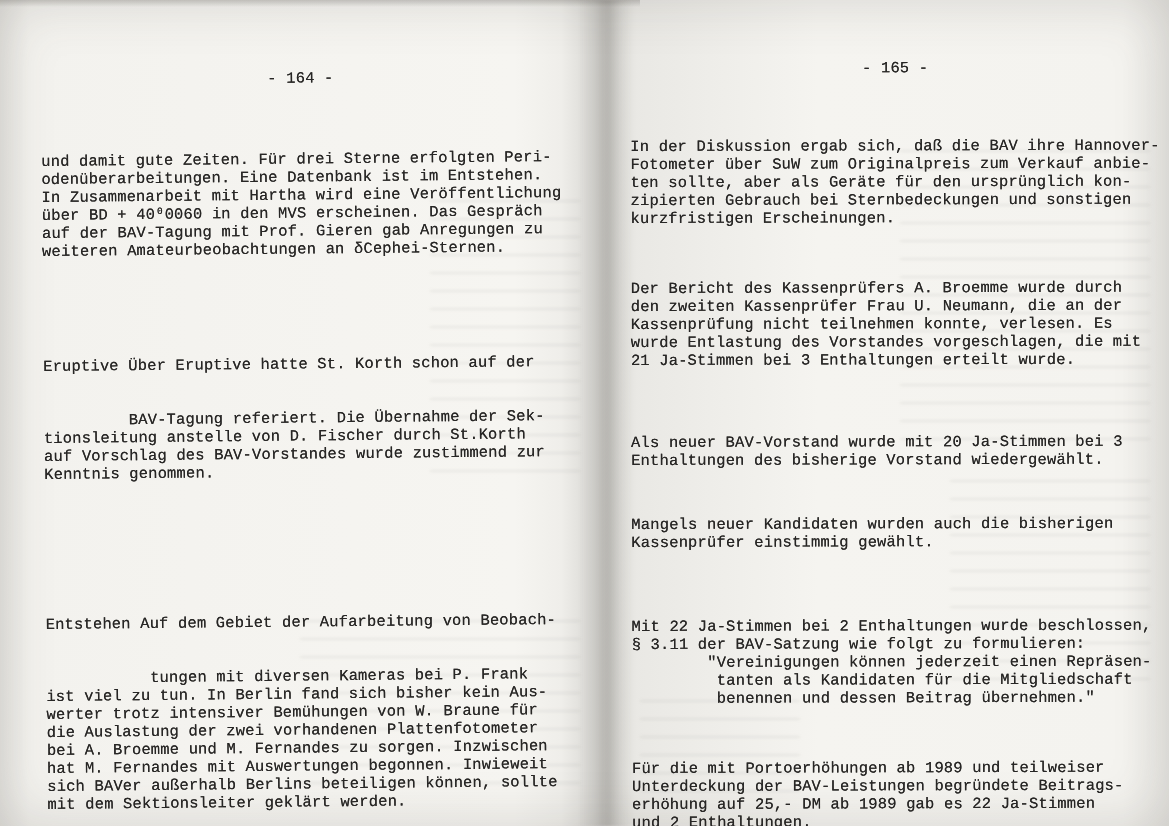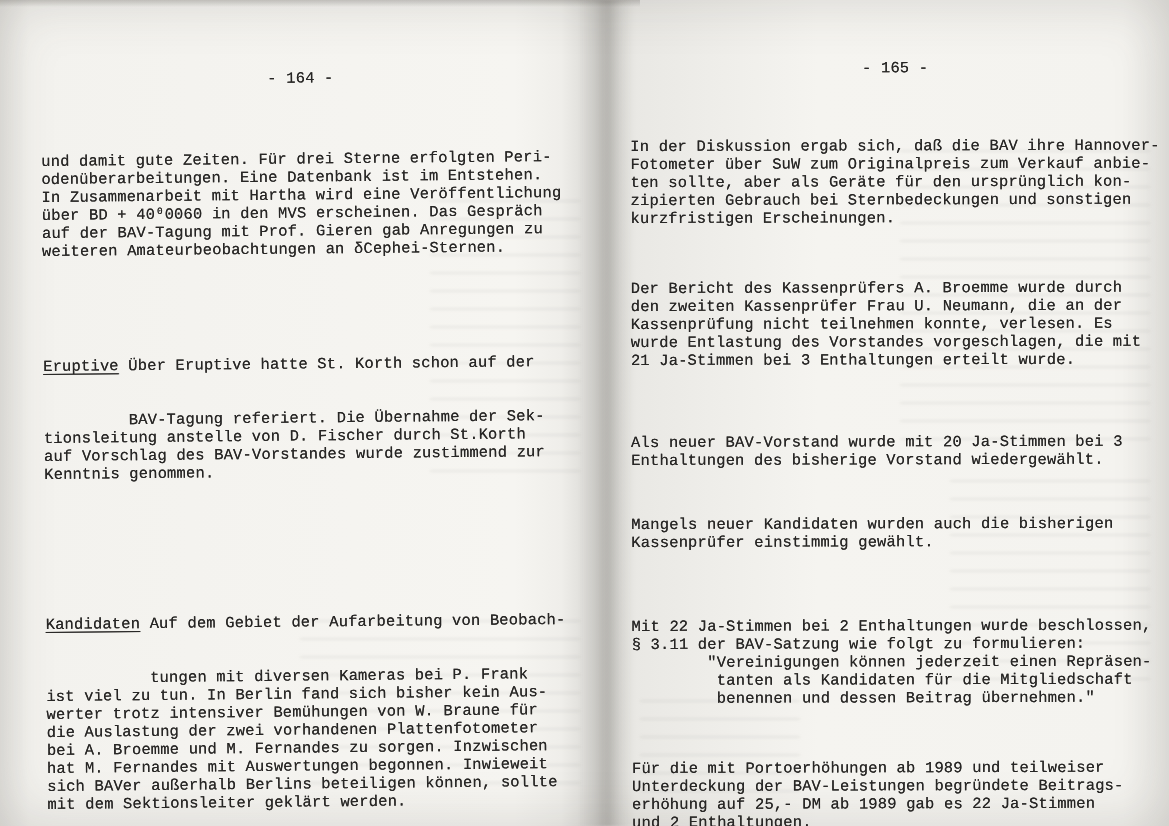--- a/index.html
+++ b/index.html
@@ -39,21 +39,21 @@
     white-space: pre;
     font-size: 15.5px;
     line-height: 18px;
     letter-spacing: 0.15px;
     text-shadow: 0 0 0.6px rgba(35,33,30,0.85);
   }
   .page-left  { left: 40px; top: 36px; width: 520px; transform: rotate(-0.55deg); transform-origin: 0 0; }
   .page-right { left: 630px; top: 24px; width: 530px; transform: rotate(-0.15deg); transform-origin: 0 0; }
   .page-number { text-align: center; }
   .para { margin: 0; }
-  .u { text-decoration: underline; text-underline-offset: 3px; }
+  .u { text-underline-offset: 3px; }
   .smudge {
     position: absolute;
     background: repeating-linear-gradient(180deg,
       rgba(125,121,112,0.10) 0 2px, rgba(125,121,112,0) 2px 18px);
     filter: blur(1.4px);
     pointer-events: none;
   }
 </style>
 </head>
 <body>
@@ -80,21 +80,21 @@
 
   <div class="para" style="margin-top:7px">
     <div><span class="u">Eruptive</span><span> Über Eruptive hatte St. Korth schon auf der</span></div>
     <div>         BAV-Tagung referiert. Die Übernahme der Sek-
 tionsleitung anstelle von D. Fischer durch St.Korth
 auf Vorschlag des BAV-Vorstandes wurde zustimmend zur
 Kenntnis genommen.</div>
   </div>
 
   <div class="para" style="margin-top:6px">
-    <div><span class="u">Kandidaten</span><span> Auf dem Gebiet der Aufarbeitung von Beobach-</span></div>
+    <div><span class="u">Entstehen</span><span> Auf dem Gebiet der Aufarbeitung von Beobach-</span></div>
     <div>           tungen mit diversen Kameras bei P. Frank
 ist viel zu tun. In Berlin fand sich bisher kein Aus-
 werter trotz intensiver Bemühungen von W. Braune für
 die Auslastung der zwei vorhandenen Plattenfotometer
 bei A. Broemme und M. Fernandes zu sorgen. Inzwischen
 hat M. Fernandes mit Auswertungen begonnen. Inwieweit
 sich BAVer außerhalb Berlins beteiligen können, sollte
 mit dem Sektionsleiter geklärt werden.</div>
   </div>
 

